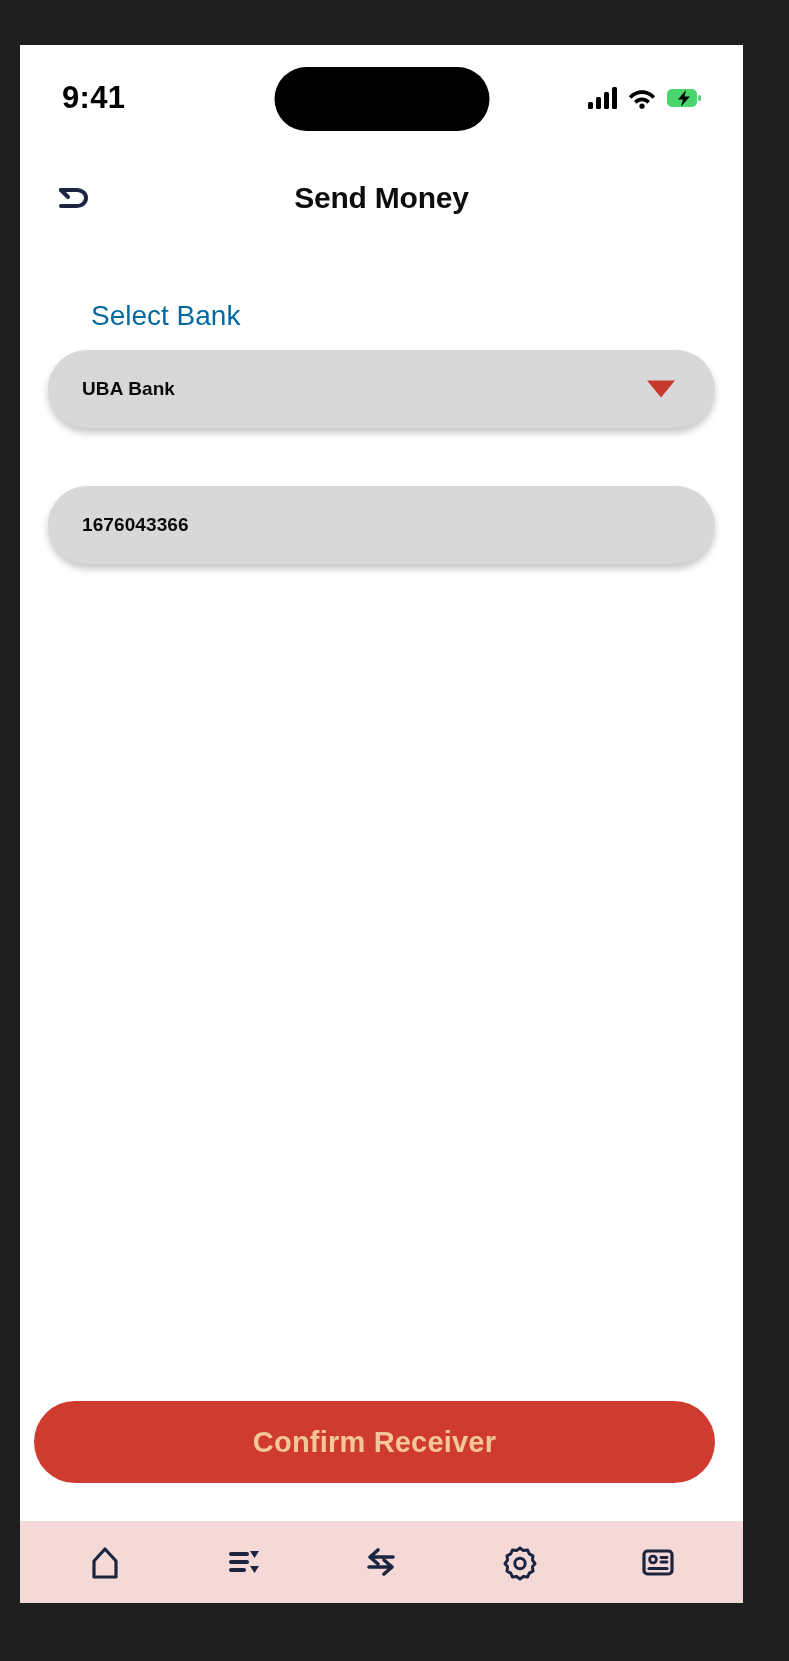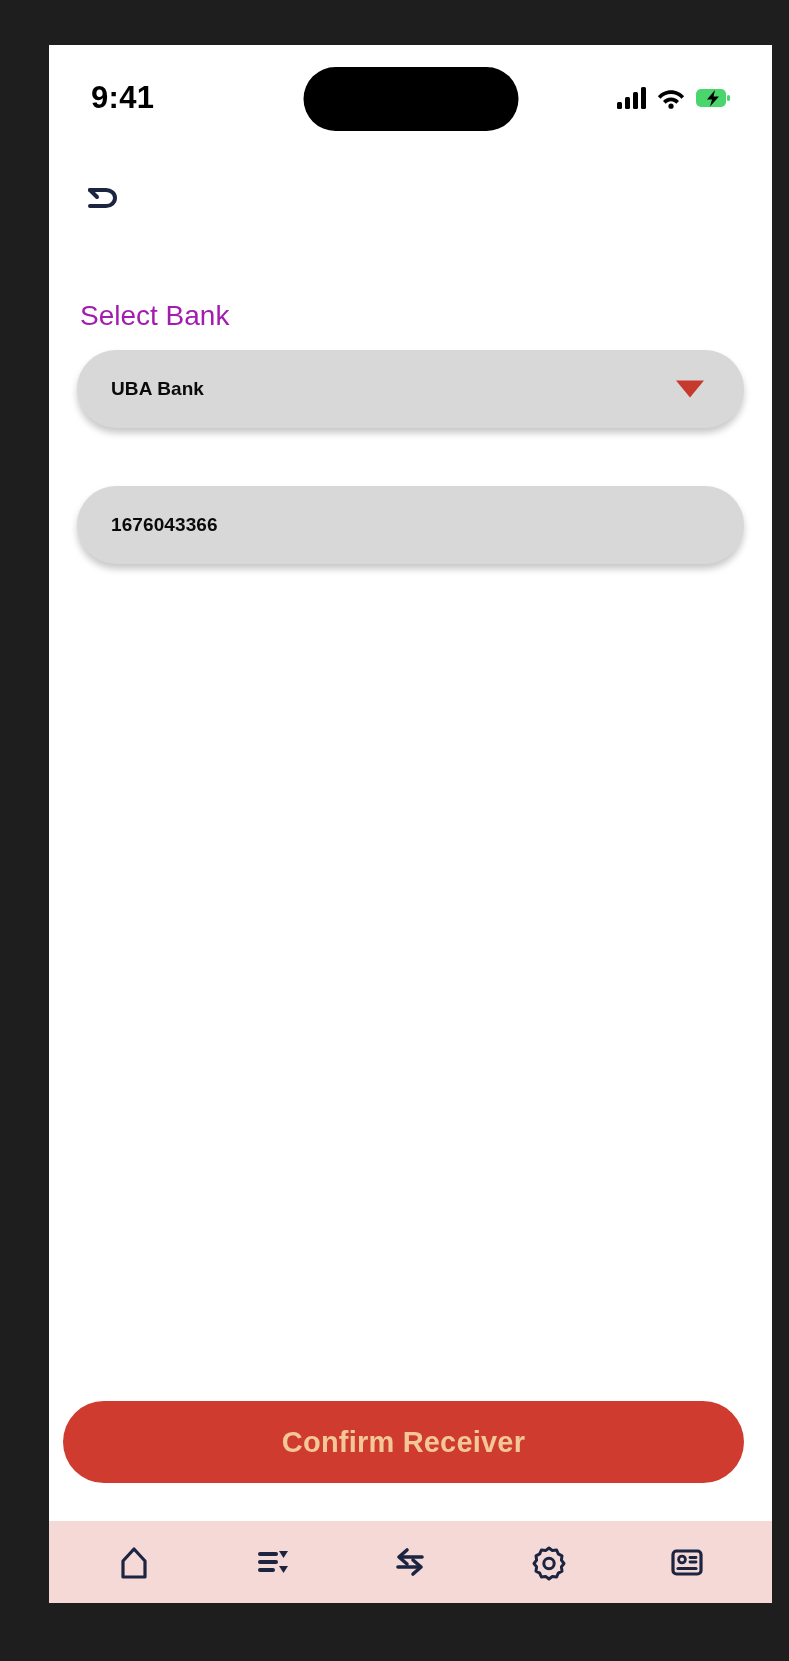--- a/index.html
+++ b/index.html
@@ -14,21 +14,21 @@
 
   .device-frame {
     position: relative;
     width: 789px;
     height: 1661px;
     background: #1e1e1e;
   }
 
   .screen {
     position: absolute;
-    left: 49px;
+    left: 20px;
     top: 45px;
     width: 723px;
     height: 1558px;
     background: #ffffff;
     overflow: hidden;
     display: flex;
     flex-direction: column;
   }
 
   
@@ -104,24 +104,25 @@
   
   .form-area {
     flex: 1 1 auto;
     padding: 55px 28px 0 28px;
     display: flex;
     flex-direction: column;
   }
   .field-group { margin-bottom: 58px; }
   .field-label {
     font-size: 28px;
-    color: #a21caf;
+    color: #0369a1;
     font-weight: 400;
     margin-bottom: 18px;
     padding-left: 3px;
+    margin-left: 40px;
   }
   .field-box {
     position: relative;
     height: 78px;
     background: #d8d8d8;
     border-radius: 40px;
     display: flex;
     align-items: center;
     padding: 0 34px;
     box-shadow: 0 5px 7px rgba(0,0,0,0.22);
@@ -213,20 +214,21 @@
       </div>
     </div>
 
     <div class="app-header">
       <div class="back-button">
         <svg viewBox="0 0 40 34" fill="none">
           <path d="M6 9 H22 a9 8 0 0 1 0 16 H6" stroke="#1b2541" stroke-width="4" stroke-linecap="round" stroke-linejoin="round"></path>
           <path d="M13 16 L6 9" stroke="#1b2541" stroke-width="4" stroke-linecap="round"></path>
         </svg>
       </div>
+      <div class="page-title">Send Money</div>
     </div>
 
     <div class="form-area">
 
       <div class="field-group">
         <div class="field-label">Select Bank</div>
         <div class="field-box">
           <span class="field-value">UBA Bank</span>
           <span class="dropdown-caret"></span>
         </div>

